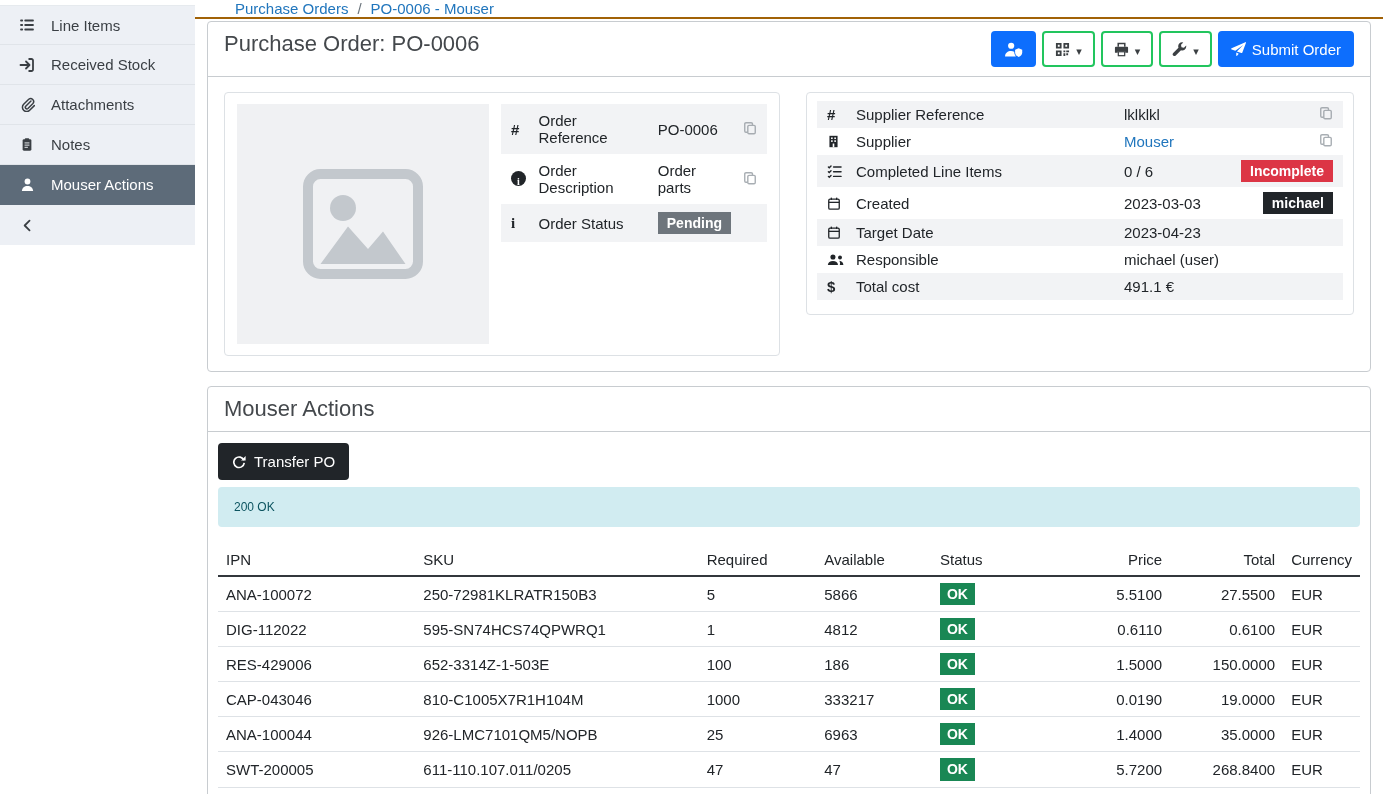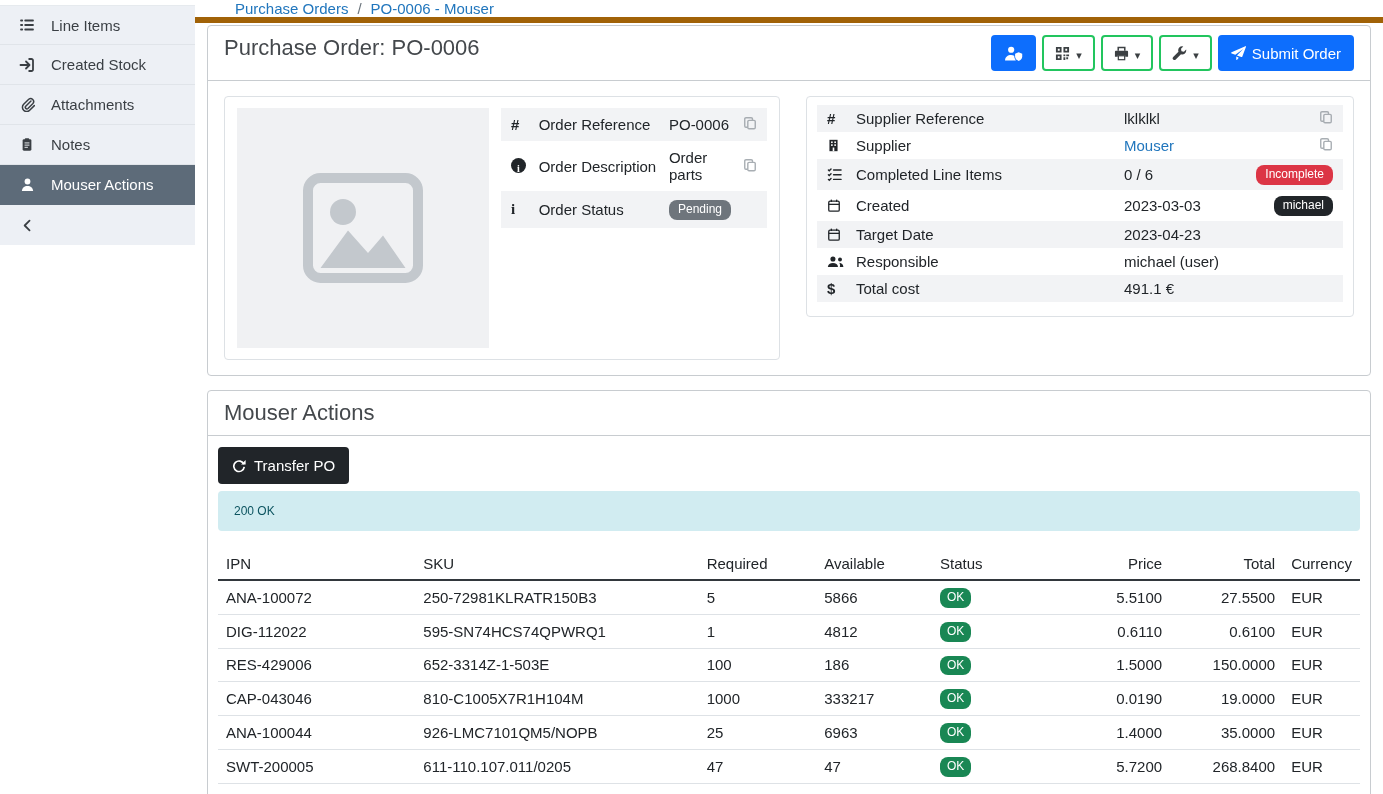--- a/index.html
+++ b/index.html
@@ -17,21 +17,21 @@
     padding:0 14px 0 18px; background:#edf0f5; border-bottom:1px solid #e0e4e9;
     color:#3a3f44; cursor:pointer; font-size:15px;
   }
   .sidebar-item:first-child { border-top:1px solid #e6eaee; }
   .sidebar-item.active { background:#5d6b79; color:#fff; border-bottom-color:#5d6b79; }
   .s-icon { width:18px; display:inline-flex; justify-content:center; align-items:center; flex:0 0 18px; }
   .sidebar-collapse { display:flex; align-items:center; height:40px; padding:0 18px; background:#edf0f5; color:#3a3f44; cursor:pointer; }
 
   
   .main { flex:1; display:flex; flex-direction:column; min-width:0; }
-  .breadcrumb-bar { height:33px; display:flex; gap:9px; padding-left:40px; border-bottom:6px solid #a16207; }
+  .breadcrumb-bar { height:33px; display:flex; gap:9px; padding-left:40px; border-bottom:2px solid #a16207; }
   .bc-link { color:#2176bd; text-decoration:none; cursor:pointer; }
   .bc-sep { color:#6c757d; }
 
   .content { padding:2px 12px 0 12px; }
 
   .panel { border:1px solid #c8ccd0; border-radius:4px; background:#fff; margin-bottom:14px; }
   .panel-header { display:flex; align-items:flex-start; justify-content:space-between; padding:9px 16px; border-bottom:1px solid #c8ccd0;gap:12px; }
   .panel-title { font-size:22px; font-weight:500; color:#44484c; }
 
   
@@ -63,21 +63,21 @@
   .link { color:#2176bd; text-decoration:none; cursor:pointer; }
 
   .copy-btn { display:inline-flex; cursor:pointer; opacity:.85; }
 
   .glyph-hash::before { content:"#"; font-weight:700; font-size:15px; color:#212529; }
   .glyph-dollar::before { content:"$"; font-weight:700; font-size:15px; color:#212529; }
   .glyph-i::before { content:"i"; font-family:"Liberation Serif","DejaVu Serif",serif; font-weight:700; font-size:15px; color:#212529; }
   .glyph-info-circle { width:15px; height:15px; border-radius:50%; background:#212529; display:inline-block; text-align:center; }
   .glyph-info-circle::before { content:"i"; color:#fff; font-family:"Liberation Serif","DejaVu Serif",serif; font-weight:700; font-size:10px; line-height:15px; }
 
-  .badge { display:inline-block; border-radius:8px; padding:3px 9px; font-size:12px; font-weight:400; color:#fff; line-height:1.15; }
+  .badge { display:inline-block; border-radius:0; padding:3px 9px; font-size:14px; font-weight:700; color:#fff; line-height:1.15; }
   .badge-pending { background:#6e757c; }
   .badge-incomplete { background:#dc3545; }
   .badge-dark { background:#212529; }
   .badge-ok { background:#198754; padding:3px 7px; }
 
   
   .actions-body { padding:11px 10px 0 10px; }
   .btn-dark {
     background:#212529; color:#fff; border:none; border-radius:4px; height:37px;
     display:inline-flex; align-items:center; gap:8px; padding:0 14px; font-size:15px; cursor:pointer; font-family:inherit;
@@ -114,21 +114,21 @@
       </span>
       <span>Line Items</span>
     </div>
     <div class="sidebar-item">
       <span class="s-icon">
         <svg width="16" height="16" viewBox="0 0 16 16">
             <path d="M9.5 2h3A1.5 1.5 0 0 1 14 3.5v9a1.5 1.5 0 0 1-1.5 1.5h-3" fill="none" stroke="currentColor" stroke-width="1.8"></path>
             <path d="M1.5 8h8.5M7 4.5 10.5 8 7 11.5" fill="none" stroke="currentColor" stroke-width="1.8" stroke-linecap="round" stroke-linejoin="round"></path>
           </svg>
       </span>
-      <span>Created Stock</span>
+      <span>Received Stock</span>
     </div>
     <div class="sidebar-item">
       <span class="s-icon">
         <svg width="15" height="15" viewBox="0 0 16 16">
             <path d="M11.7 4.2 6.1 9.8a1.7 1.7 0 0 0 2.4 2.4l5.3-5.3a3.2 3.2 0 0 0-4.5-4.5L3.9 7.8a4.5 4.5 0 0 0 6.4 6.4l5-5" fill="none" stroke="currentColor" stroke-width="1.6" stroke-linecap="round"></path>
           </svg>
       </span>
       <span>Attachments</span>
     </div>
     <div class="sidebar-item">

